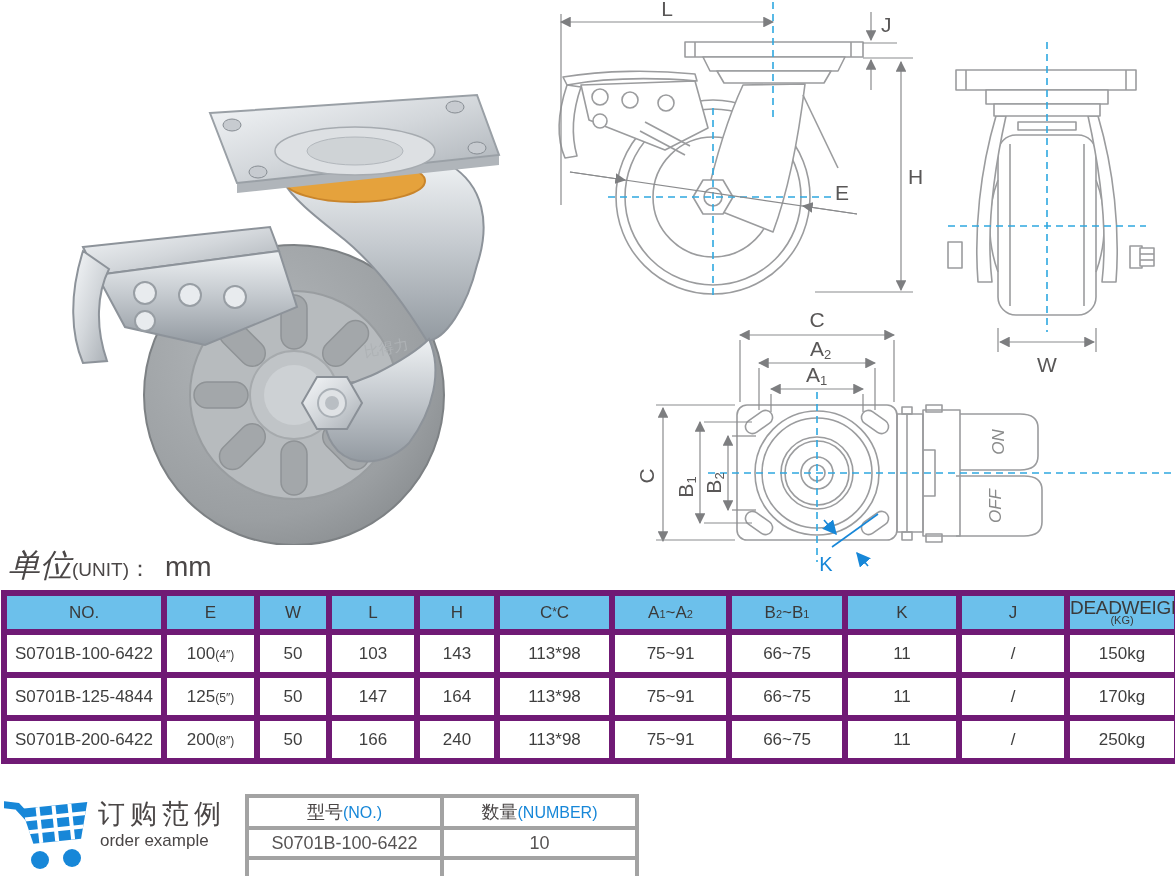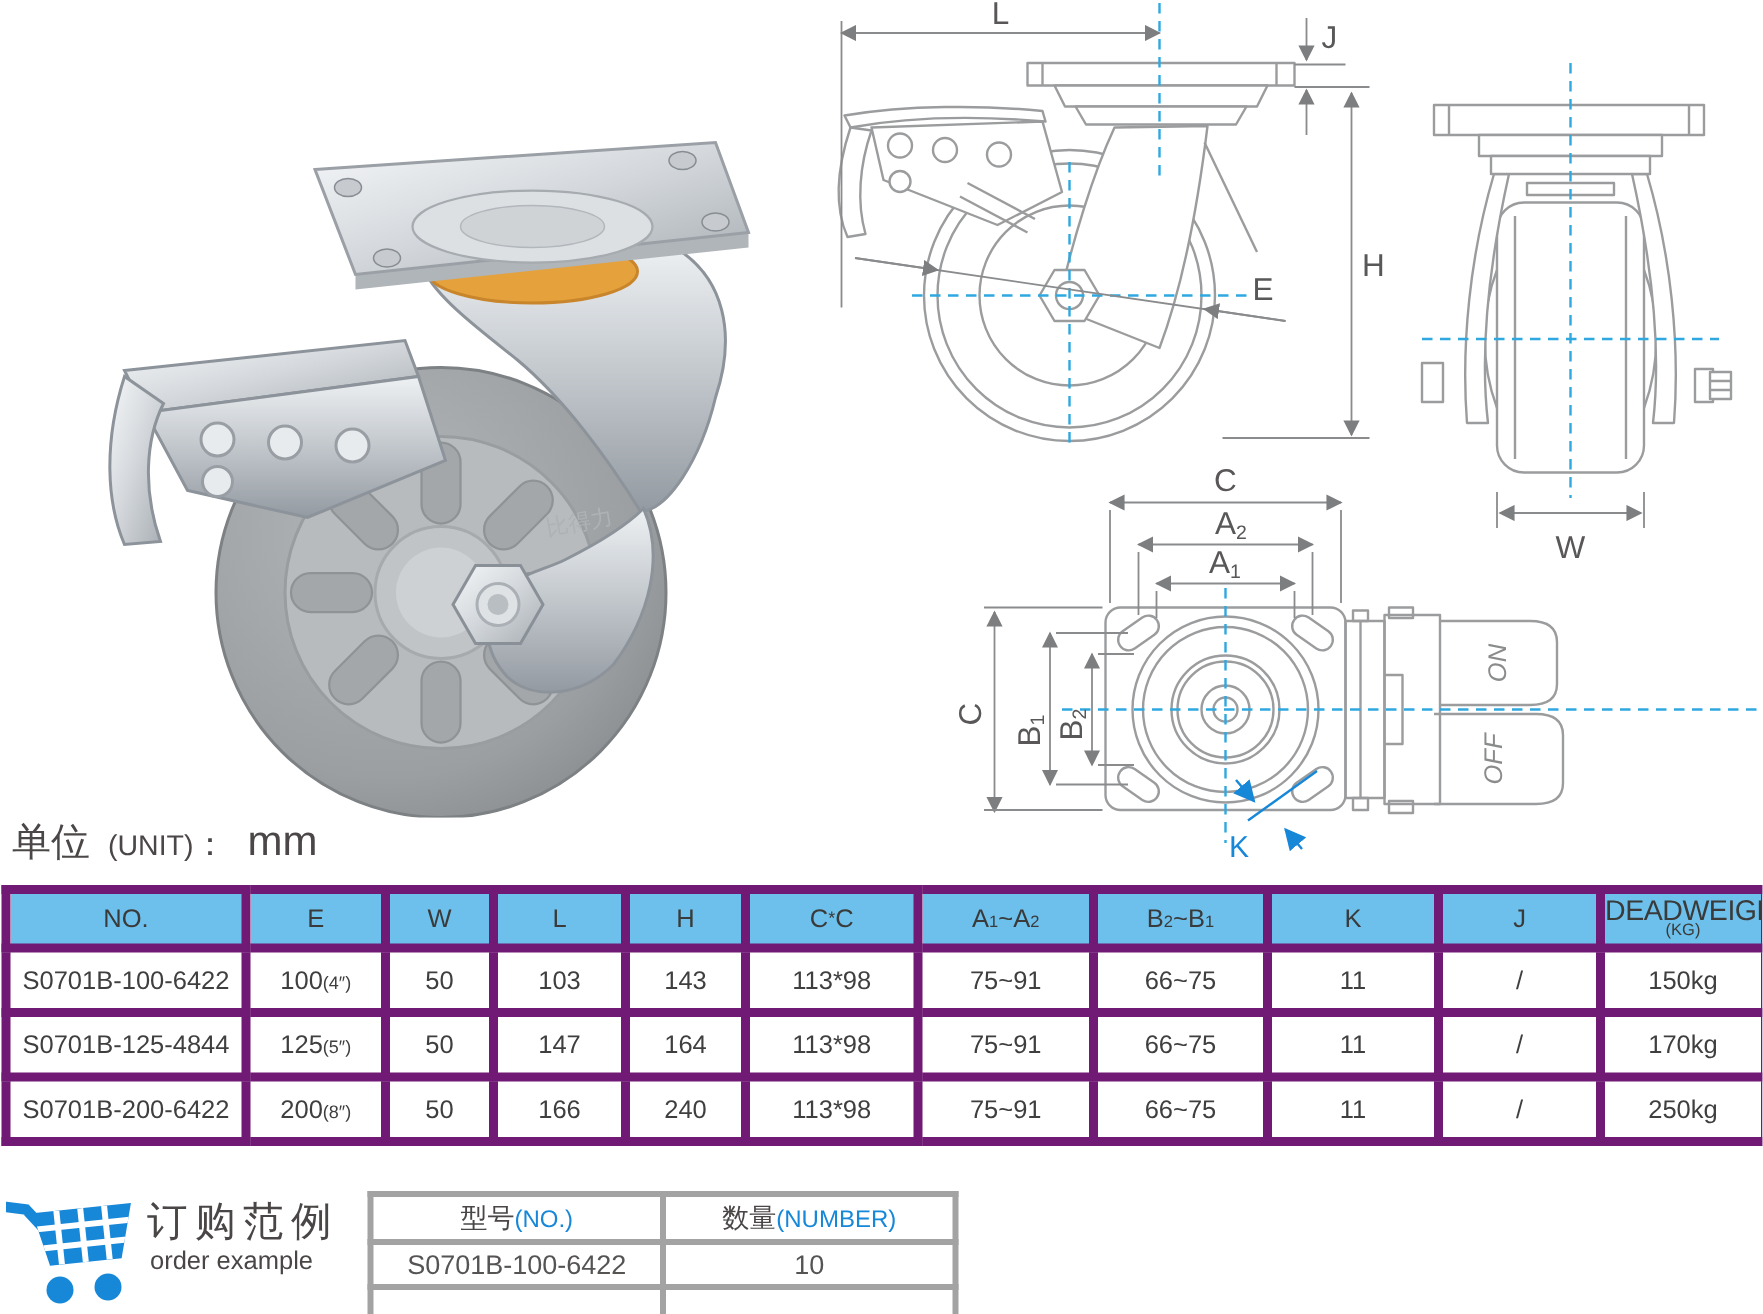--- a/index.html
+++ b/index.html
@@ -15,22 +15,22 @@
   .spec thead th{background:#6cc0eb;height:33px;font-size:17px;color:#3a3a3a;}
   .spec td{height:37px;font-size:17px;color:#3f3f3f;background:#fff;}
   .ss{font-size:11px;}
   .star{font-size:12px;vertical-align:2px;}
   .inch{font-size:12px;}
   .dw1{font-size:19px;line-height:15px;letter-spacing:-0.3px;}
   .dw2{font-size:11px;line-height:11px;text-align:center;}
 
   
   #unit{left:8px;top:544px;display:flex;align-items:baseline;color:#4b4747;}
-  #unit .u-cn{font-size:26px;}
-  #unit .u-en{font-size:19px;margin-left:12px;}
+  #unit .u-cn{font-size:32px;font-style:italic;}
+  #unit .u-en{font-size:19px;}
   #unit .u-colon{font-size:22px;}
   #unit .u-val{font-size:28px;margin-left:14px;}
 
   
   #oe-title-cn{left:98px;top:796px;font-size:27px;letter-spacing:5px;color:#4a4646;}
   #oe-title-en{left:100px;top:831px;font-size:17px;color:#4a4646;}
   table.order{border-collapse:collapse;table-layout:fixed;width:390px;}
   .order td{border:4px solid #a3a3a3;text-align:center;padding:0;height:26px;
             font-size:18px;color:#565353;background:#fff;}
   .order .hd-cn{font-size:18px;color:#4a4646;}

